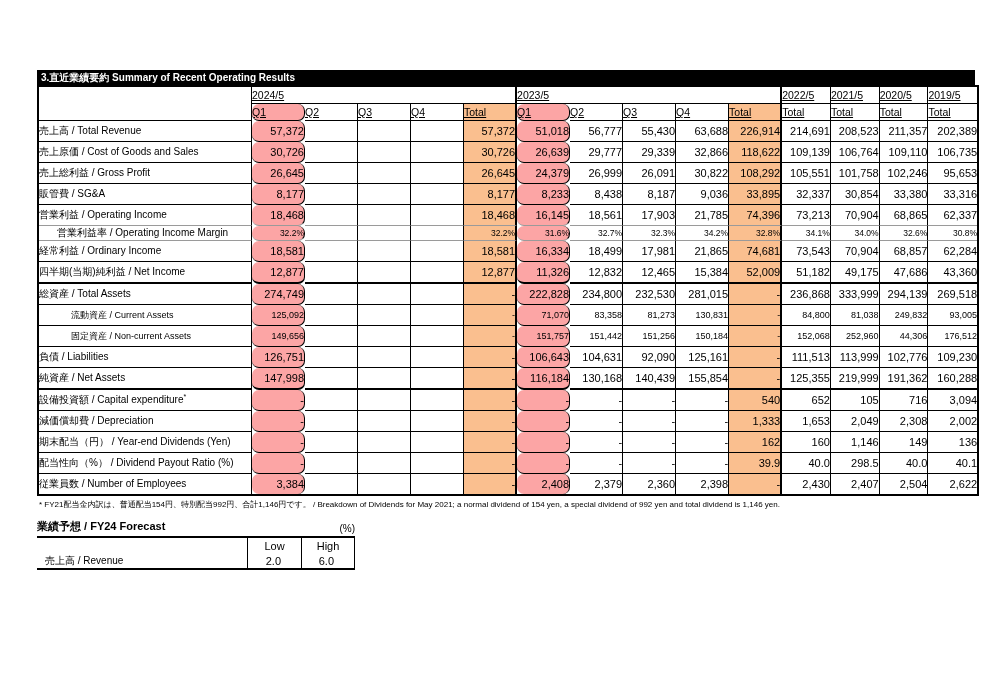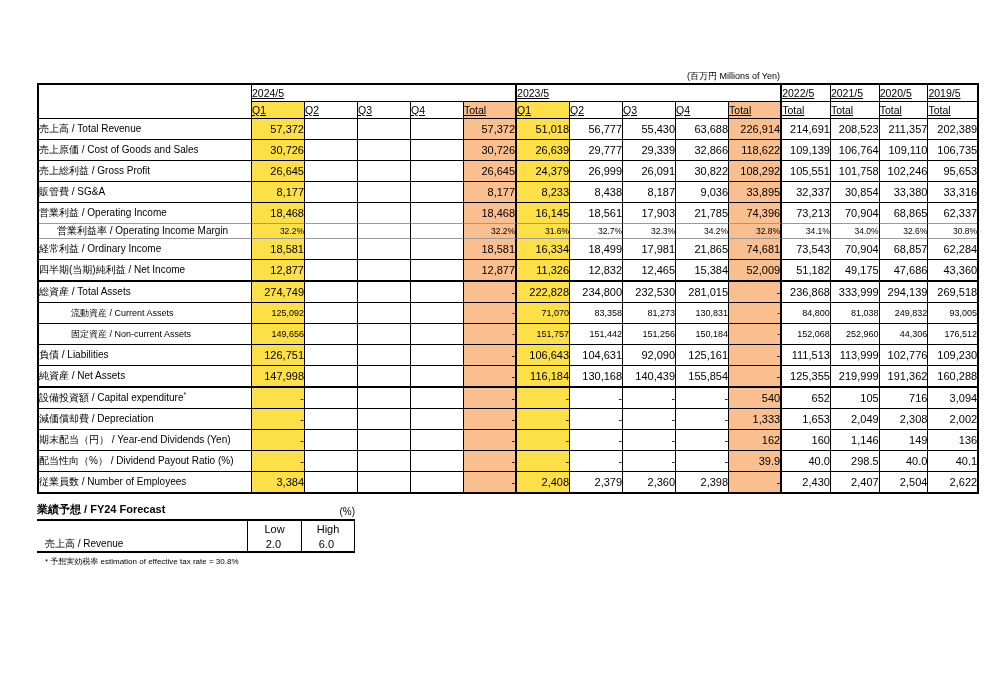--- a/index.html
+++ b/index.html
@@ -31,21 +31,21 @@
   tr.r-normal>th,tr.r-normal>td{height:20px;}
   tr.r-sub>th,tr.r-sub>td{height:20px;}
   tr.r-small>th,tr.r-small>td{height:13px;border-bottom-color:#9a9a9a;padding-left:13px;}
   tr.r-small th.lbl{font-size:10px;padding-left:18px;}
   tr.r-small td.num{font-size:8.5px;}
   tr.r-sub th.lbl{font-size:9px;padding-left:32px;}
   tr.r-sub td.num{font-size:9px;}
   tr.bbgray>th,tr.bbgray>td{border-bottom-color:#9a9a9a;}
   tr.bb2>th,tr.bb2>td{border-bottom-width:2px;}
   table.main tbody tr:last-child>th,table.main tbody tr:last-child>td{border-bottom:none;}
-  .q1{background:#fde047;}
+  .q1{background:#fca5a5;border-radius:7px;}
   .tot{background:#FABF8F;}
   sup.fn{font-size:7px;vertical-align:top;line-height:8px;}
 
   
   .footnotes{margin-top:3px;font-size:8px;line-height:12px;padding-left:2px;}
 
   
   .forecast{margin-top:8px;width:318px;}
   .fc-titlerow{display:flex;justify-content:space-between;align-items:flex-end;
     width:318px;margin-bottom:2px;}
@@ -60,22 +60,24 @@
   table.fc th.flbl{text-align:left;font-size:10px;padding-left:8px;}
   table.fc td.fval{text-align:right;font-size:11px;padding-right:20px;}
   table.fc tr:last-child>th,table.fc tr:last-child>td{border-bottom:none;}
   .fc-footnote{font-size:8px;margin-top:3px;padding-left:8px;}
 </style>
 </head>
 <body>
 
 <div class="sheet">
 
-
-  <div class="unitnote">(百万円 Millions of Yen)</div>
+  <div class="titlebar">
+    <span>3.直近業績要約  Summary of Recent Operating Results</span>
+  </div>
+
 
   <table class="main">
     <colgroup>
       <col style="width:213px">
       <col style="width:53px">
         <col style="width:53px">
         <col style="width:53px">
         <col style="width:53px">
         <col style="width:53px">
       <col style="width:53px">
@@ -419,20 +421,21 @@
           <td class="num tot br2">-</td>
           <td class="num">2,430</td>
           <td class="num">2,407</td>
           <td class="num">2,504</td>
           <td class="num brn">2,622</td>
         </tr>
       </tbody>
   </table>
 
   <div class="footnotes">
+    <div>* FY21配当金内訳は、普通配当154円、特別配当992円、合計1,146円です。 / Breakdown of Dividends for May 2021; a normal dividend of 154 yen, a special dividend of 992 yen and total dividend is 1,146 yen.</div>
   </div>
 
   <div class="forecast">
     <div class="fc-titlerow">
       <span class="fc-title">業績予想 / FY24 Forecast</span>
       <span class="fc-unit">(%)</span>
     </div>
     <table class="fc">
       <colgroup>
           <col style="width:211px">
@@ -447,16 +450,15 @@
         </tr>
       </thead>
       <tbody>
         <tr>
           <th class="flbl vr">売上高 / Revenue</th>
           <td class="fval vr">2.0</td>
           <td class="fval vr">6.0</td>
         </tr>
       </tbody>
     </table>
-    <div class="fc-footnote">* 予想実効税率 estimation of effective tax rate = 30.8%</div>
   </div>
 
 </div>
 
 </body></html>

